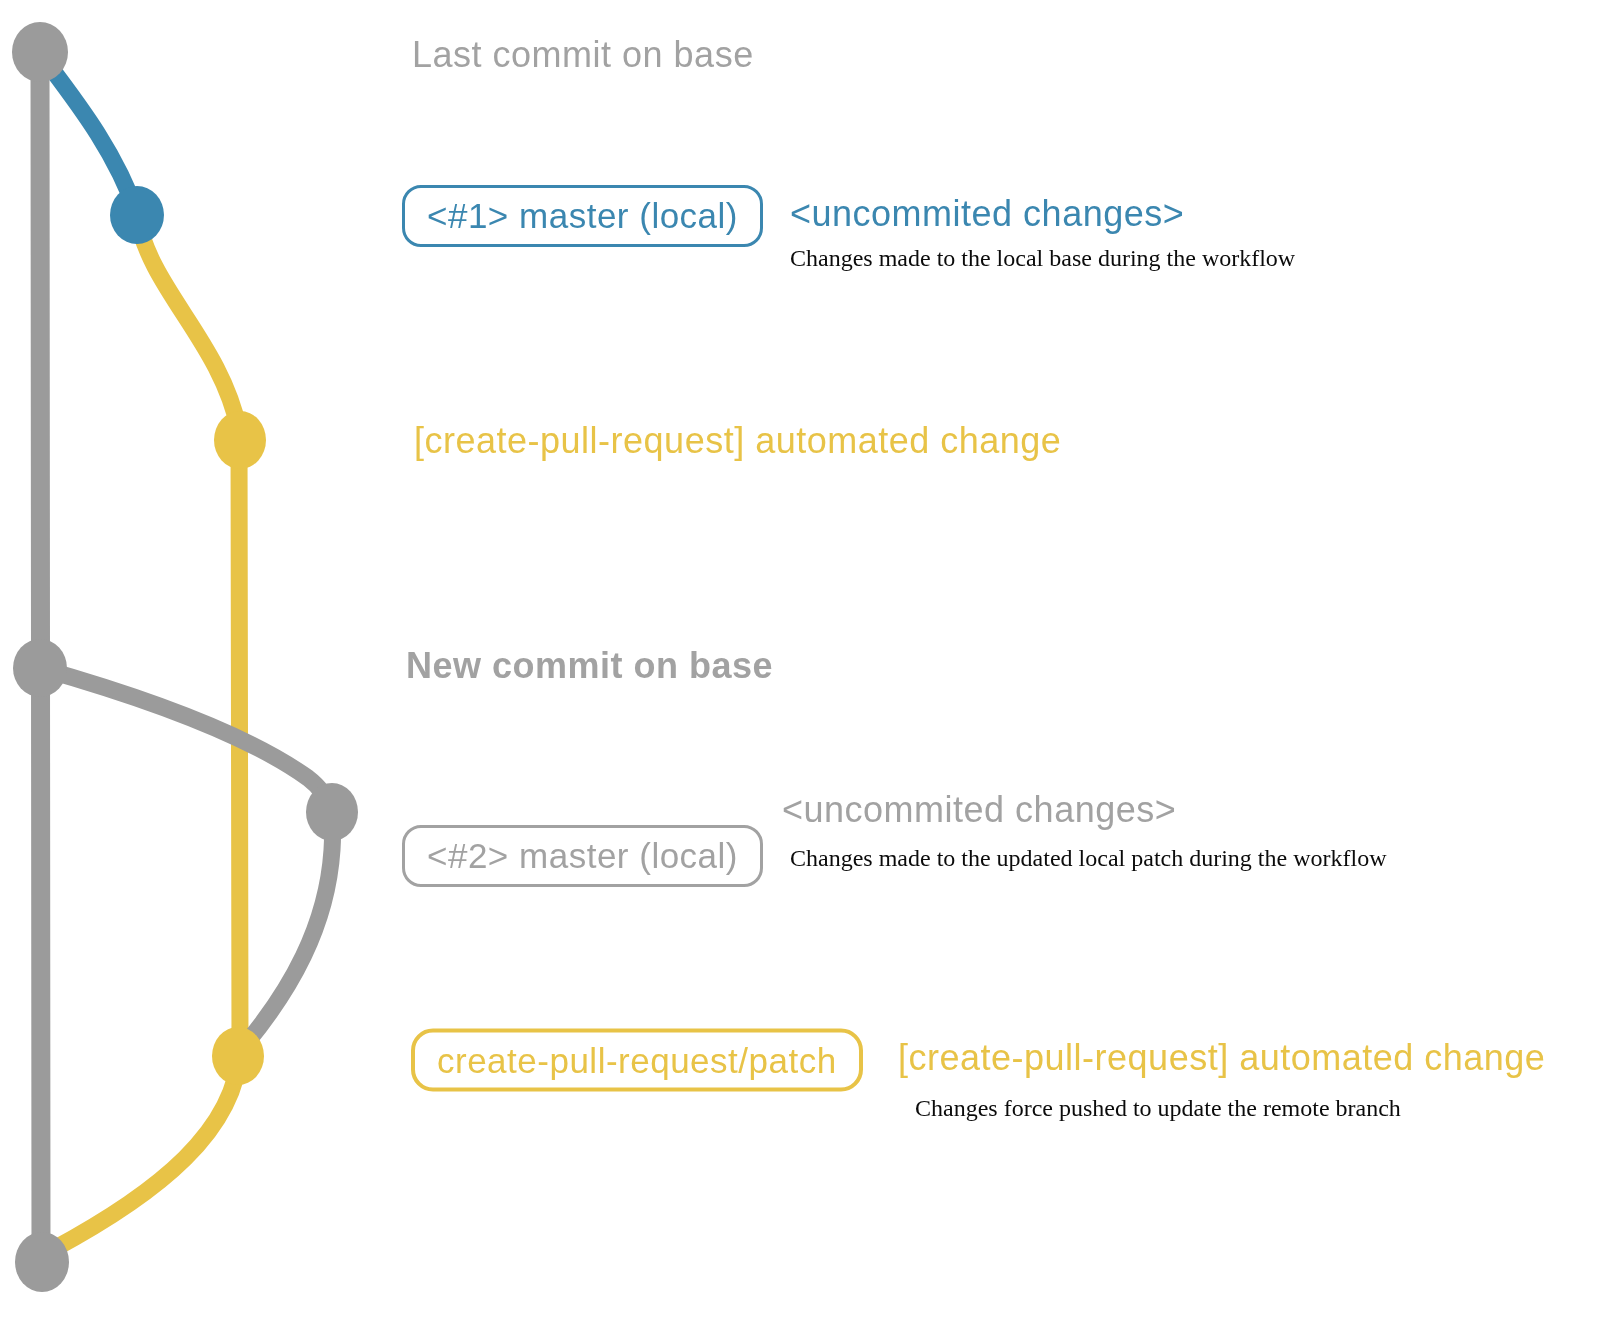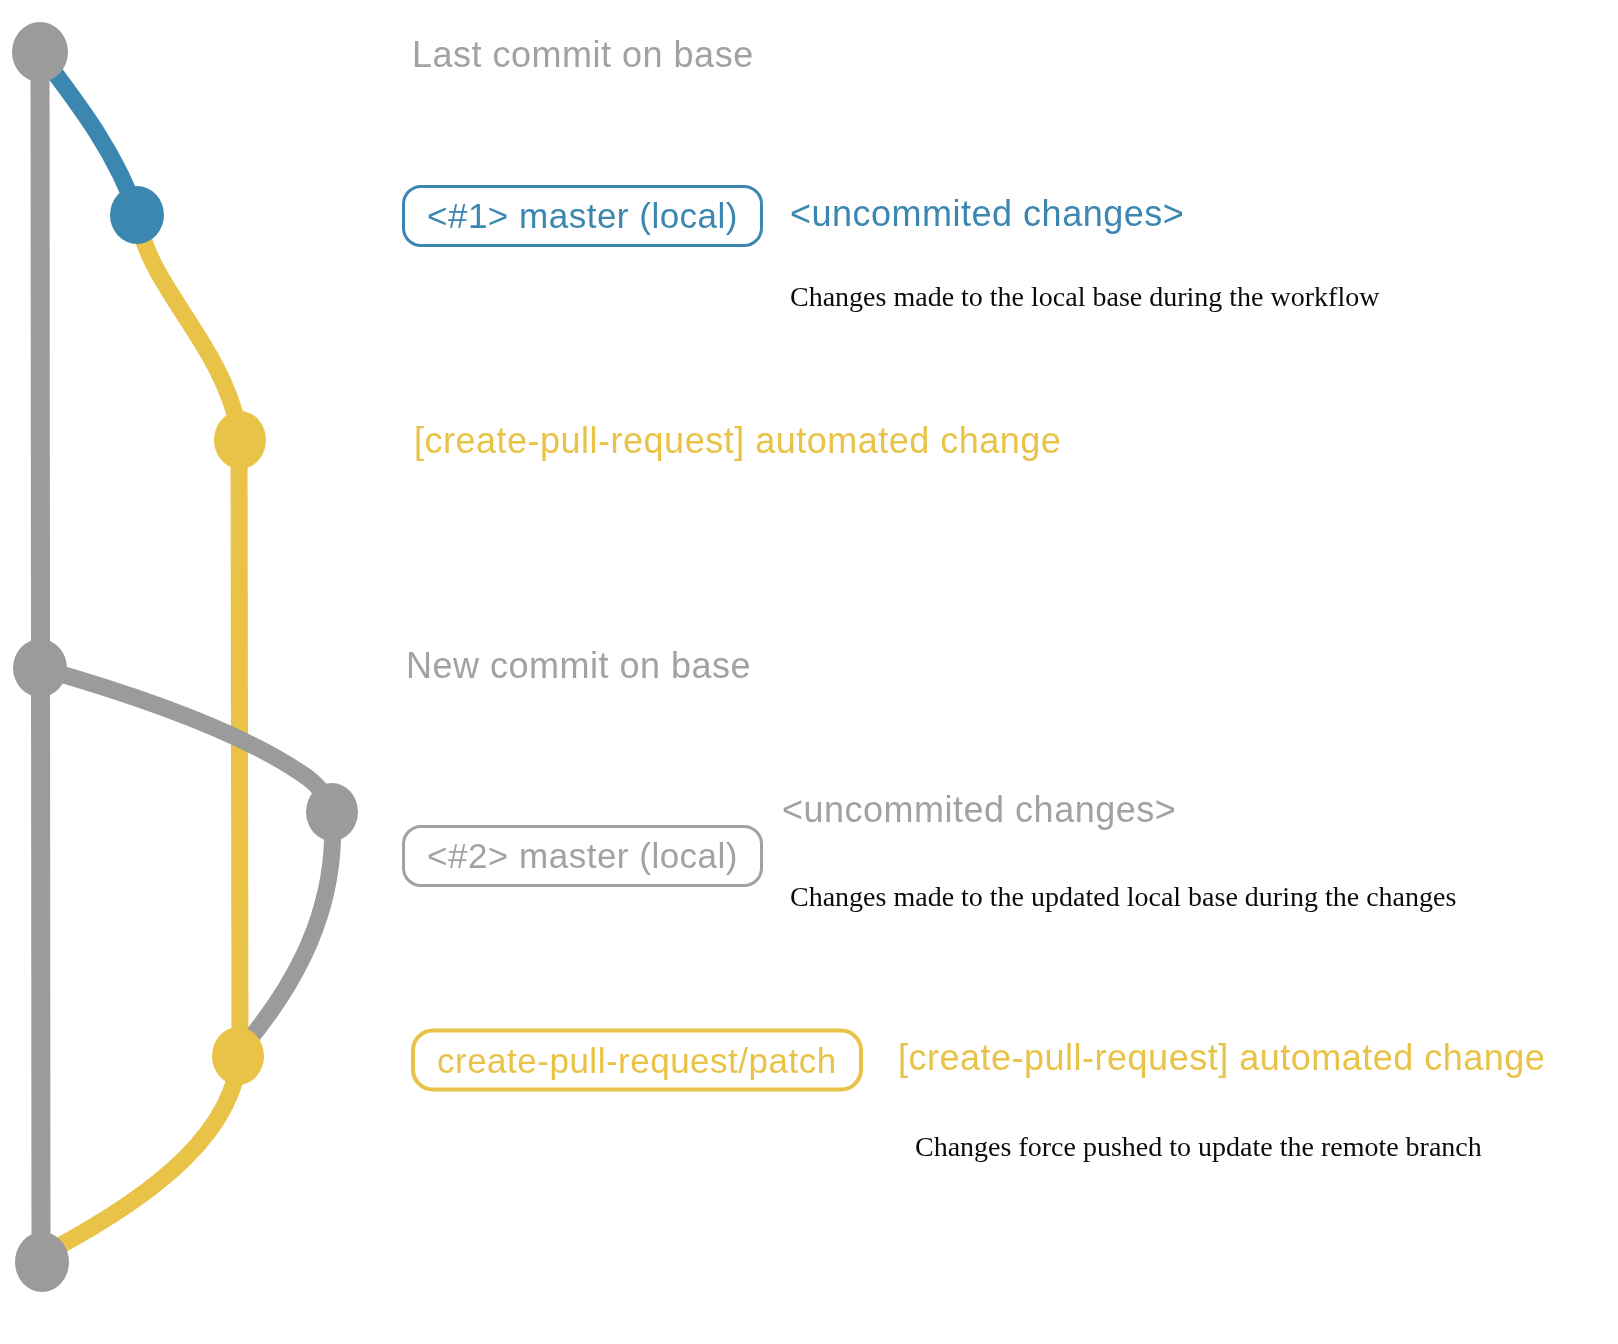--- a/index.html
+++ b/index.html
@@ -42,23 +42,22 @@
   .sans-label {
     font-size: 36px;
     letter-spacing: 0.5px;
   }
   .gray-text   { color: var(--text-gray); }
   .blue-text   { color: var(--blue); }
   .yellow-text { color: var(--yellow); }
 
   .serif-note {
     font-family: "Liberation Serif", serif;
-    font-size: 28px;
+    font-size: 24px;
     color: var(--serif-black);
-    margin-top: 39px;
   }
   .badge {
     display: inline-flex;
     align-items: center;
     justify-content: center;
     height: 62px;
     padding: 16px 22px;
     border-radius: 19px;
     border: 3px solid;
     box-sizing: border-box;
@@ -94,24 +93,24 @@
   </svg>
 
   <div class="abs sans-label gray-text" style="left:412px; top:55px;">Last commit on base</div>
 
   <div class="abs badge badge-blue" style="left:402px; top:216px;">&lt;#1&gt; master (local)</div>
   <div class="abs sans-label blue-text" style="left:790px; top:214px;">&lt;uncommited changes&gt;</div>
   <div class="abs serif-note" style="left:790px; top:258px;">Changes made to the local base during the workflow</div>
 
   <div class="abs sans-label yellow-text" style="left:414px; top:441px;">[create-pull-request] automated change</div>
 
-  <div class="abs sans-label gray-text" style="left:406px; top:666px;">New commit on base</div>
+  <div class="abs sans-label gray-text" style="left:406px; top:666px;font-weight:bold;">New commit on base</div>
 
   <div class="abs badge badge-gray" style="left:402px; top:812px;">&lt;#2&gt; master (local)</div>
   <div class="abs sans-label gray-text" style="left:782px; top:810px;">&lt;uncommited changes&gt;</div>
-  <div class="abs serif-note" style="left:790px; top:858px;">Changes made to the updated local base during the changes</div>
+  <div class="abs serif-note" style="left:790px; top:858px;">Changes made to the updated local patch during the workflow</div>
 
   <div class="abs badge badge-yellow" style="left:411px; top:1060px;">create-pull-request/patch</div>
   <div class="abs sans-label yellow-text" style="left:898px; top:1058px;">[create-pull-request] automated change</div>
   <div class="abs serif-note" style="left:915px; top:1108px;">Changes force pushed to update the remote branch</div>
 
 
 </div>
 
 </body></html>

